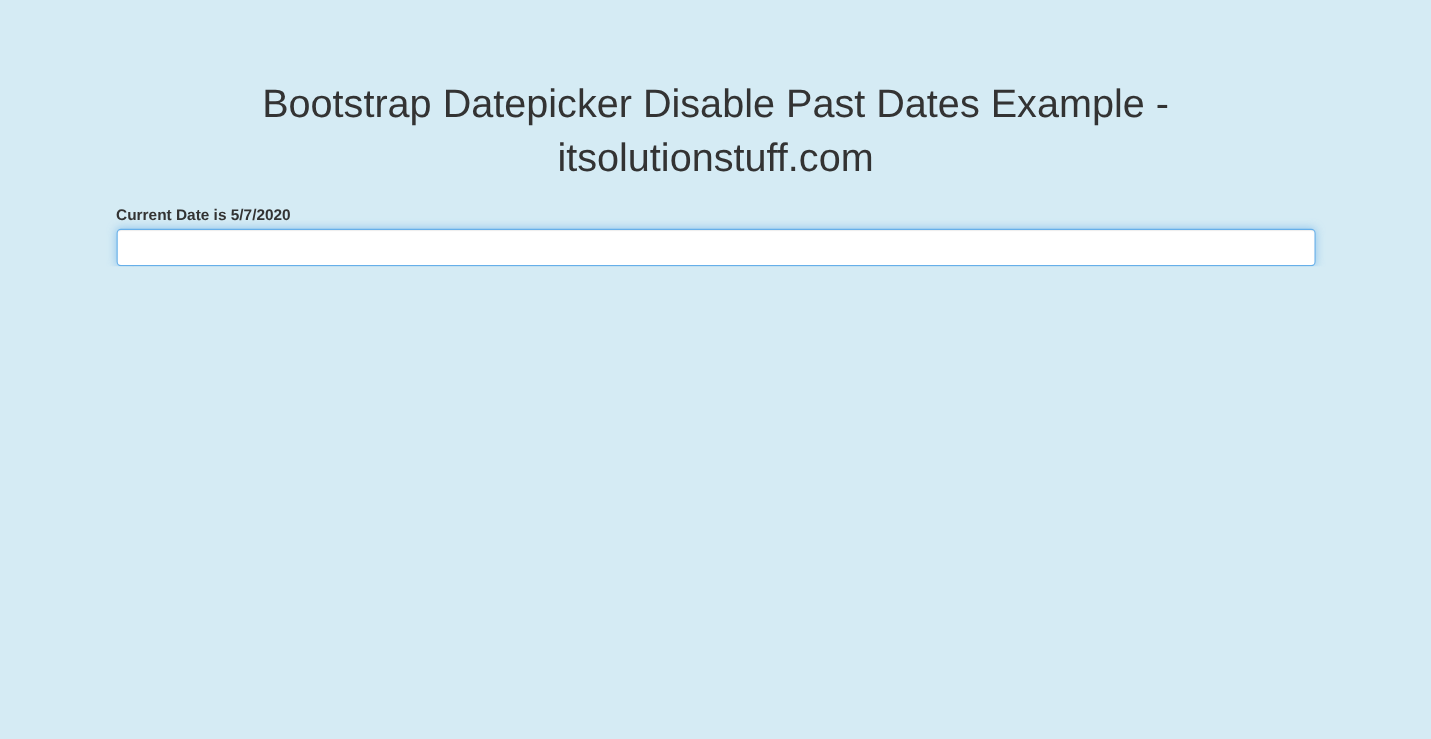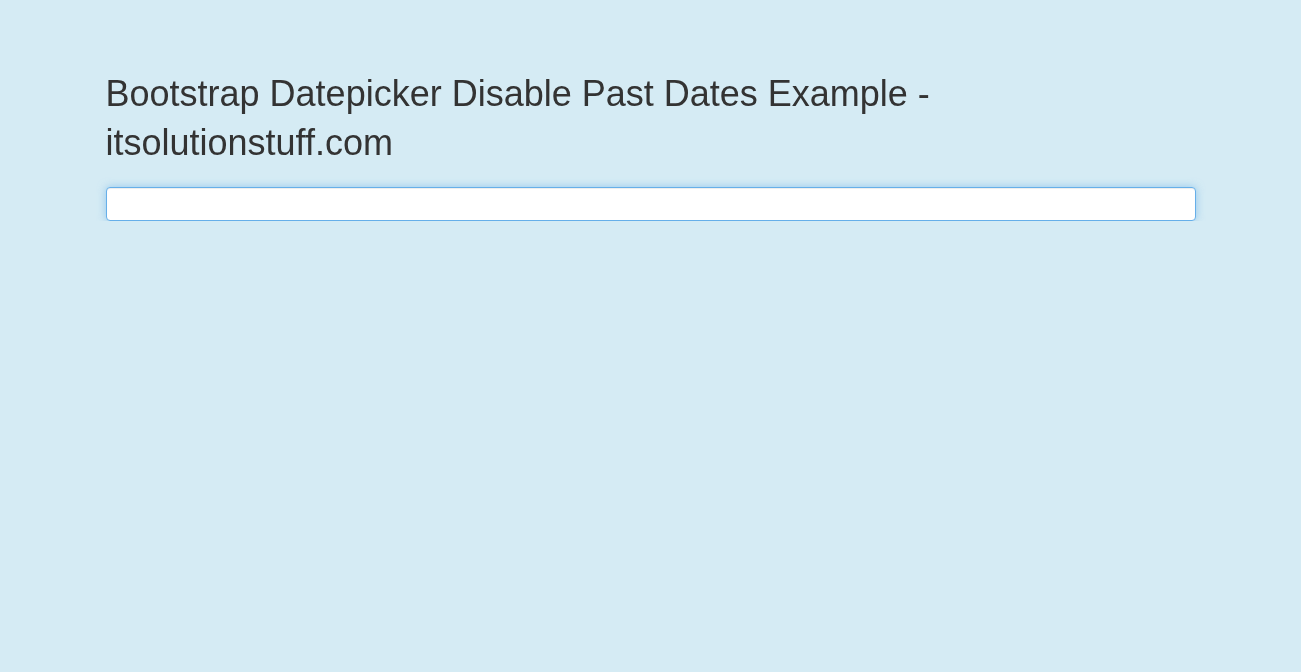--- a/index.html
+++ b/index.html
@@ -12,20 +12,21 @@
       background-color: #d5ebf4;
       padding: 0;
       color: #333;
     }
     .container {
       max-width: 1120px;
       margin: 0 auto;
       padding: 0 15px;
     }
     h1 {
+      text-align: center;
       font-size: 36px;
       font-weight: 500;
       margin-top: 70px;
       margin-bottom: 20px;
       line-height: 1.35;
       color: #333;
     }
     .date-label {
       font-weight: bold;
       font-size: 14px;
@@ -108,20 +109,21 @@
     }
     .input-wrapper {
       position: relative;
     }
   </style>
 </head>
 <body>
 
 <div class="container">
   <h1>Bootstrap Datepicker Disable Past Dates Example - itsolutionstuff.com</h1>
+  <strong class="date-label">Current Date is 5/7/2020</strong>
   <div class="input-wrapper">
     <input type="text" class="date-input" value="" style="">
     <div class="datepicker">
       <table>
         <thead>
           <tr>
             <th class="prev hidden">«</th>
             <th colspan="5" class="month-header">July 2020</th>
             <th class="next">»</th>
           </tr>

